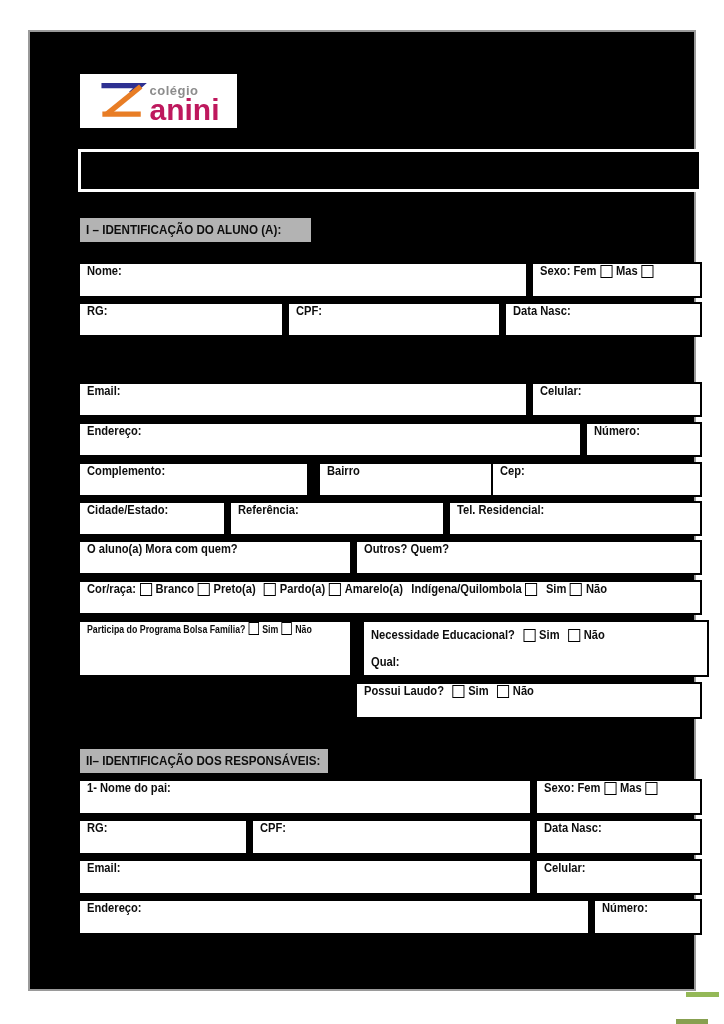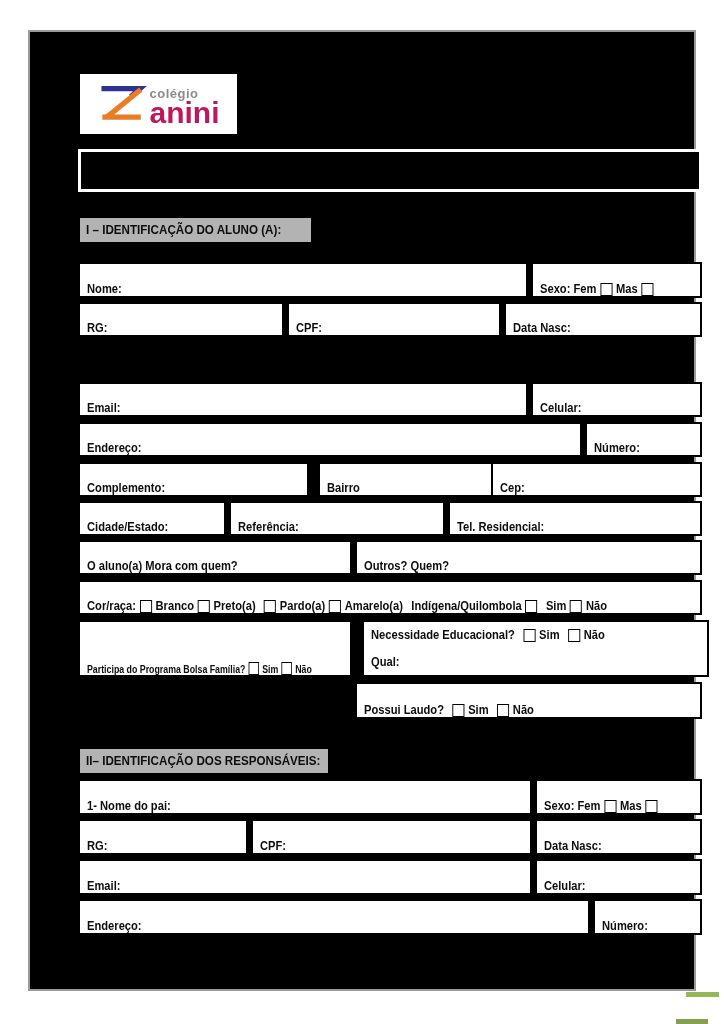--- a/index.html
+++ b/index.html
@@ -1,30 +1,30 @@
 <!DOCTYPE html>
 <html><head>
 <meta charset="utf-8">
 <style>
   html,body{margin:0;padding:0;background:#ffffff;}
   #canvas{position:relative;width:724px;height:1024px;background:#ffffff;overflow:hidden;
           font-family:"Liberation Sans","DejaVu Sans",sans-serif;}
   #page{position:absolute;left:28px;top:30px;width:668px;height:961px;background:#000000;
         border:2px solid #9a9a9a;box-sizing:border-box;}
   .abs{position:absolute;box-sizing:border-box;}
-  .logo-box{left:50px;top:42px;width:157px;height:60px;background:#ffffff;display:flex;
+  .logo-box{left:50px;top:42px;width:157px;height:54px;background:#ffffff;display:flex;
             align-items:center;justify-content:center;}
   .logo-inner{display:flex;align-items:flex-end;}
   .logo-words{display:flex;flex-direction:column;line-height:1;margin-left:2px;}
   .logo-top{font-size:13px;color:#8c8c8c;font-weight:700;letter-spacing:.5px;margin-bottom:0;}
   .logo-main{font-size:30px;color:#be185d;font-weight:700;letter-spacing:0;margin-top:-2px;}
   .banner{left:48px;top:117px;width:624px;height:43px;background:#000000;border:3px solid #ffffff;}
   .sec-header{background:#b3b3b3;border:2px solid #000000;display:flex;align-items:center;
               padding:0 6px;}
-  .cell{background:#ffffff;border:2px solid #000000;display:flex;align-items:flex-end;padding:0 7px;}
+  .cell{background:#ffffff;border:2px solid #000000;display:flex;align-items:flex-start;padding:0 7px;}
   .cell.two-line{flex-direction:column;align-items:flex-start;justify-content:space-between;
                  padding:6px 7px;}
   .ct{display:flex;align-items:center;gap:4px;white-space:nowrap;transform:scaleX(0.93);
       transform-origin:0 50%;font-weight:700;font-size:12px;color:#0d0d0d;}
   .sec-header .ct{font-size:12.5px;}
   .ct.tight{font-size:11px;transform:scaleX(0.80);}
   .cb{display:inline-block;width:11px;height:11px;border:1.5px solid #000000;flex:none;
       background:#ffffff;}
   .gapL{margin-left:5px;}
   .green-line{left:656px;top:960px;width:33px;height:5px;background:#94b857;z-index:3;}

